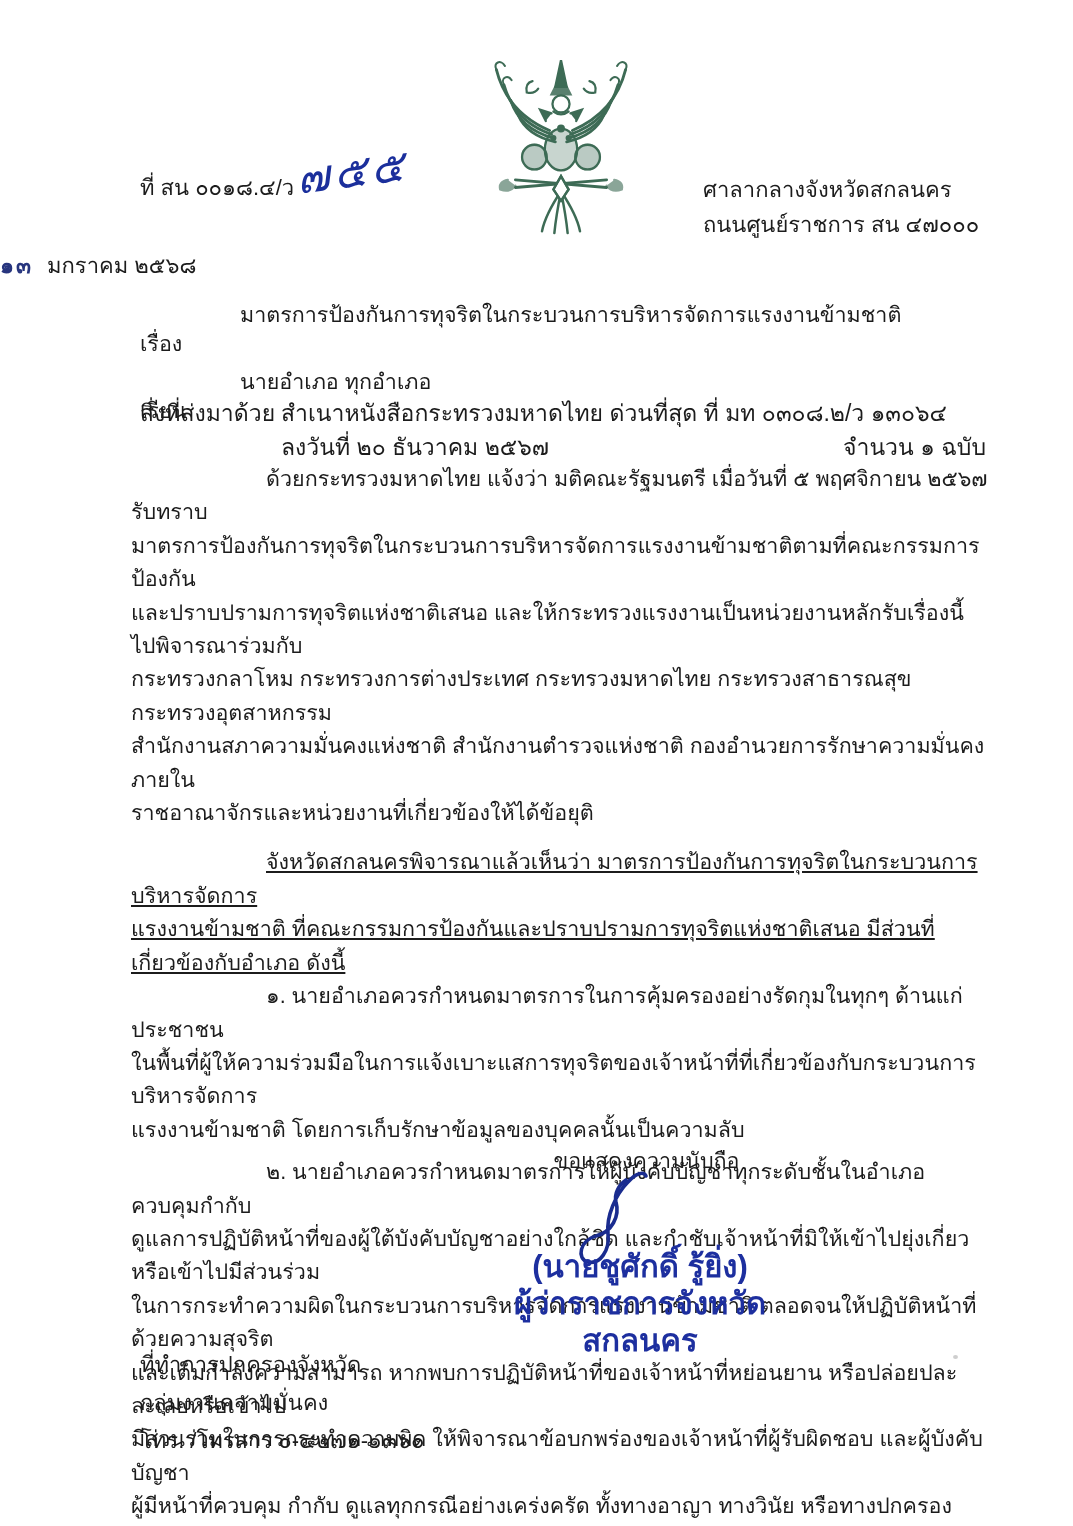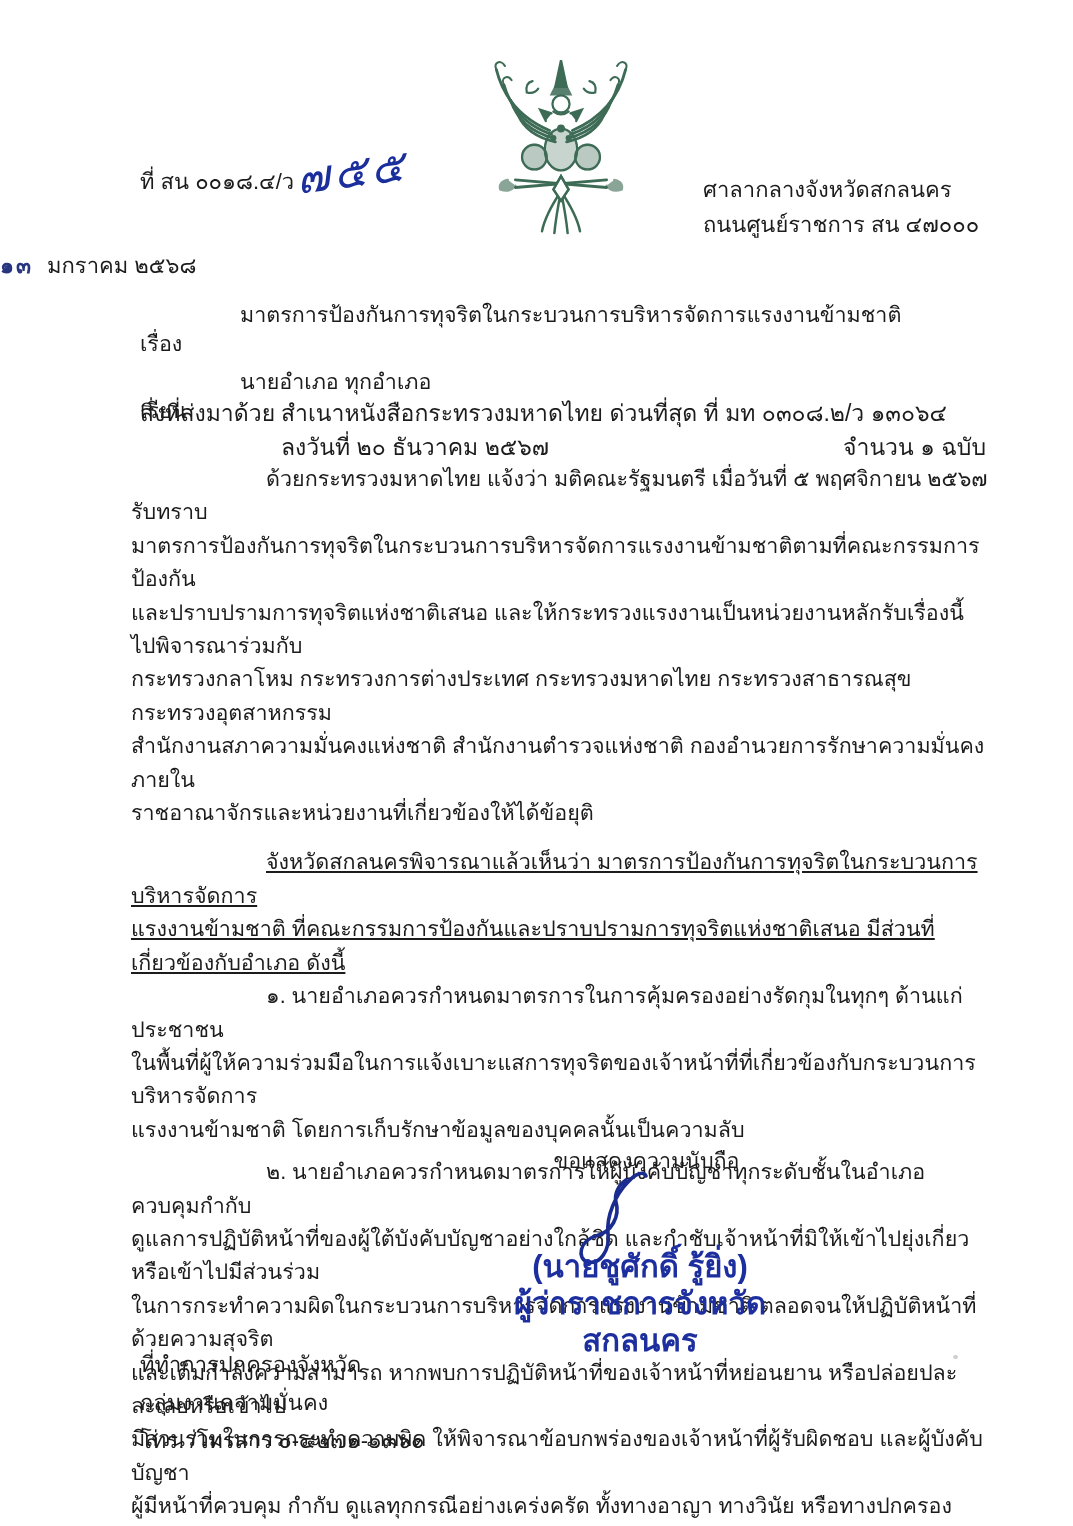--- a/index.html
+++ b/index.html
@@ -7,21 +7,21 @@
   .page {
     position:relative;
     width:1073px; height:1526px;
     margin:0 auto;
     background:#ffffff;
     font-family:"Liberation Sans","DejaVu Sans",sans-serif;
     color:#1c1c1c;
     overflow:hidden;
   }
   
-  .ref-line { position:absolute; left:140px; top:164px; font-size:22px; }
+  .ref-line { position:absolute; left:140px; top:170px; font-size:22px; }
   .ref-handwritten {
     position:absolute; left:296px; top:136px;
     font-size:44px; color:#1b2f9c;
     transform:rotate(-7deg);
     font-style:italic; letter-spacing:4px;
   }
   .emblem { position:absolute; left:466px; top:52px; width:190px; height:195px; }
   .office-address { position:absolute; left:703px; top:172px; font-size:22px; line-height:35px; }
   .date-line { position:absolute; left:0; top:248px; width:1073px; text-align:left; font-size:22px; }
   .date-day { color:#27357e; font-weight:bold; letter-spacing:2px; margin-right:14px; }

